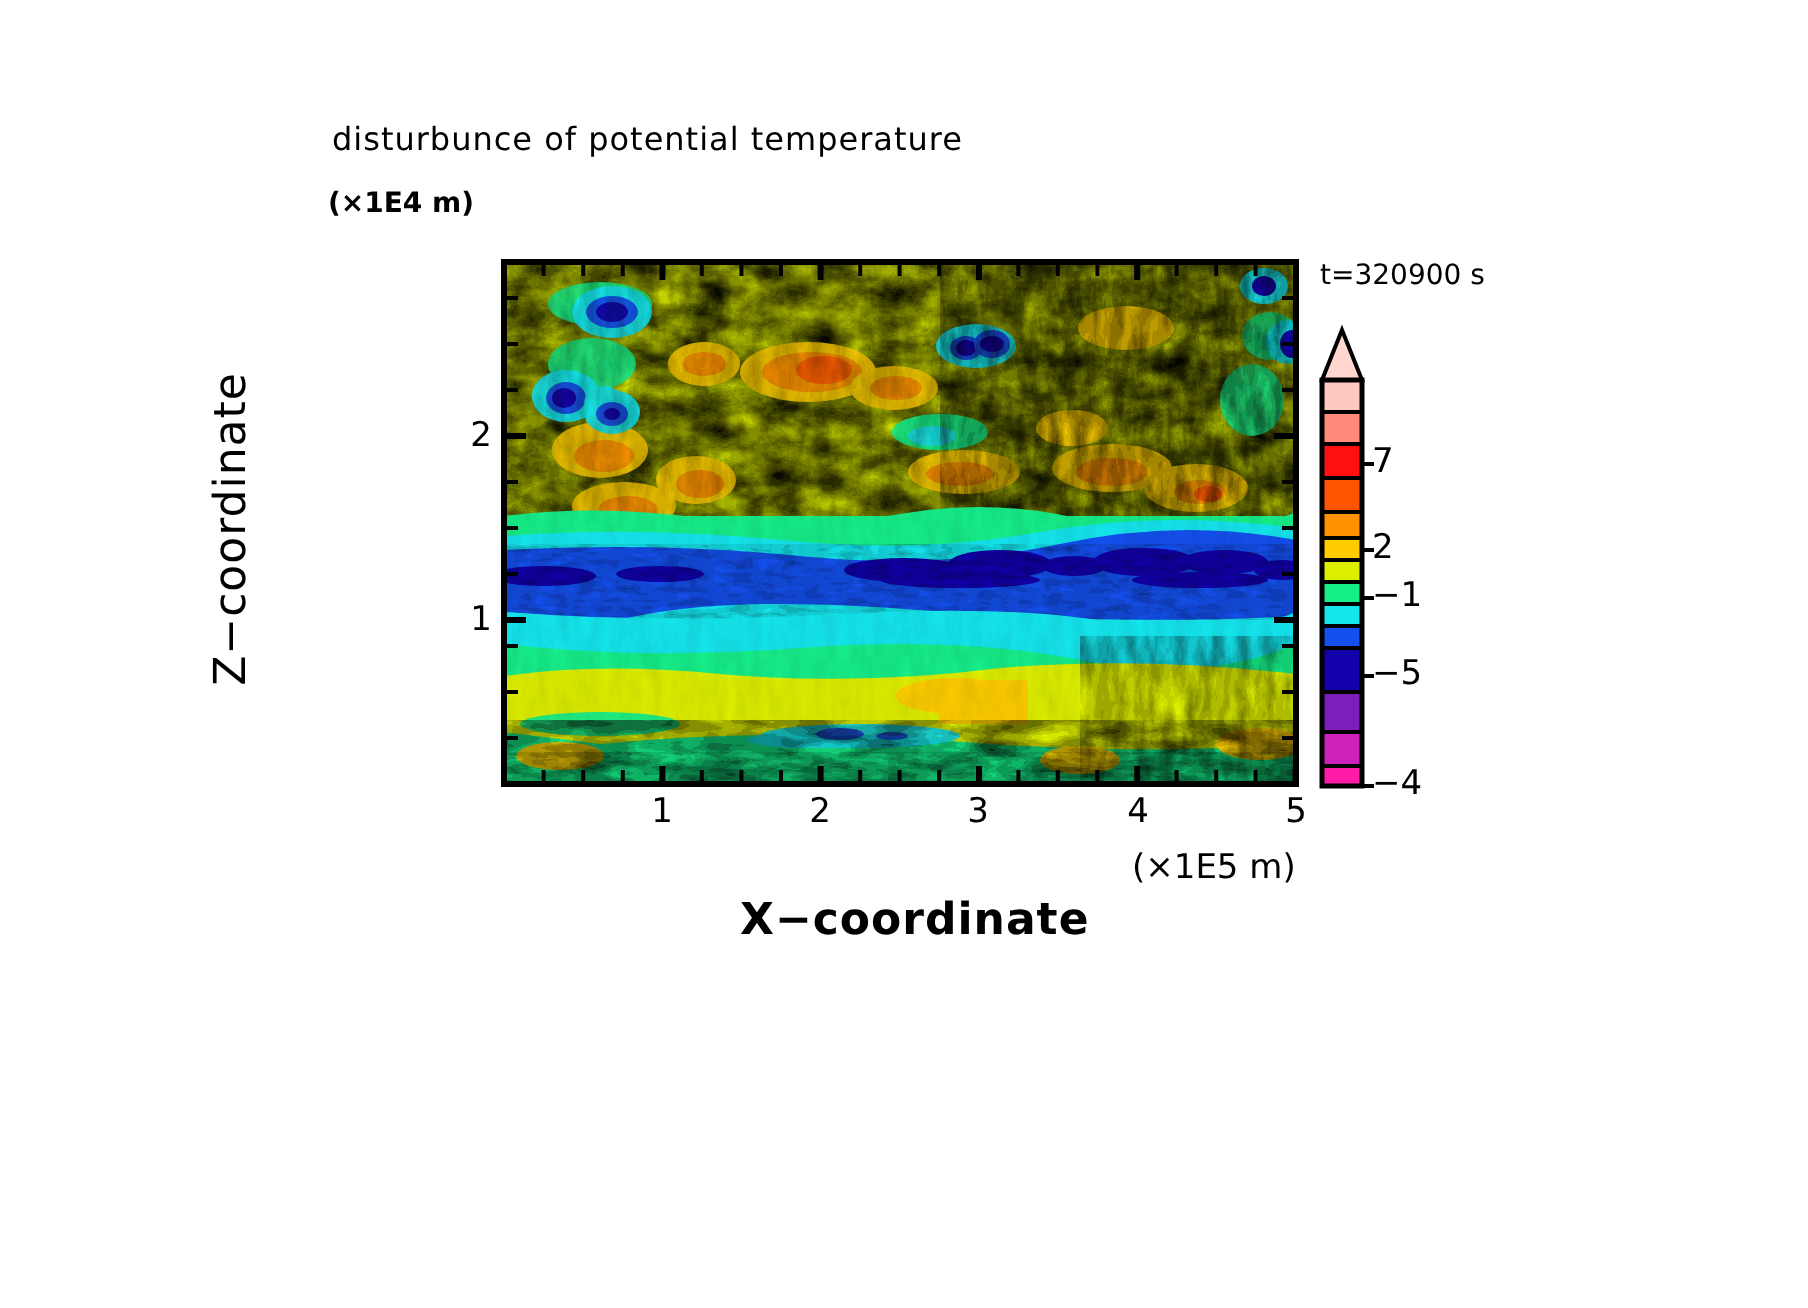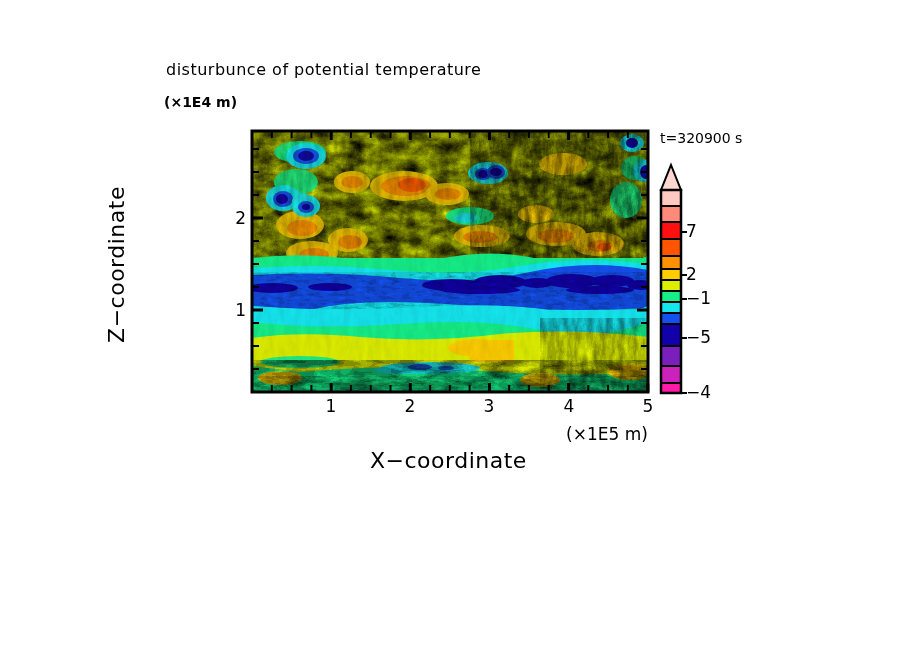--- a/index.html
+++ b/index.html
@@ -48,20 +48,21 @@
   #time-label {
     left: 660px;
     top: 130px;
     font-size: 14px;
   }
   #xaxis-title {
     left: 370px;
     top: 448px;
     font-size: 22px;
     letter-spacing: 0.5px;
+    font-weight: bold;
   }
   #yaxis-title {
     left: -14px;
     top: 252px;
     width: 260px;
     text-align: center;
     font-size: 22px;
     letter-spacing: 0.5px;
     transform: rotate(-90deg);
     transform-origin: 50% 50%;

